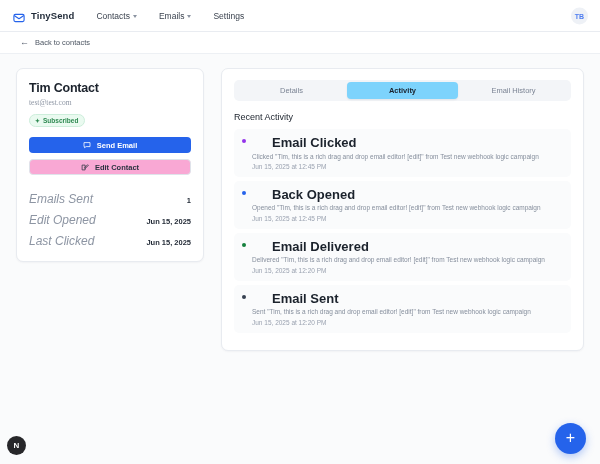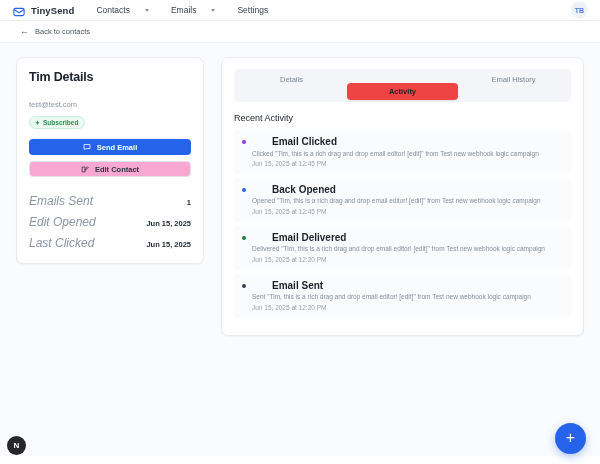--- a/index.html
+++ b/index.html
@@ -6,33 +6,33 @@
   html, body {
     width: 600px; height: 464px;
     font-family: "Liberation Sans", sans-serif;
     background: #ffffff;
     overflow: hidden;
   }
   body { position: relative; }
 
   
   .topnav {
-    height: 21px;
+    height: 32px;
     background: #ffffff;
     border-bottom: 1px solid #e9ecf1;
     display: flex;
     align-items: center;
     padding: 0 13px;
     position: relative;
   }
   .brand { display: flex; align-items: center; gap: 6px; margin-right: 22px; }
   .brand-icon { width: 12px; height: 12px; display: block; }
   .brand-name { font-size: 9.5px; font-weight: bold; color: #1f2937; letter-spacing: .1px; }
   .nav-item {
-    display: flex; align-items: center; gap: 15px;
+    display: flex; align-items: center; gap: 3px;
     font-size: 8.5px; color: #3c4450; margin-right: 22px;
     cursor: pointer;
   }
   .caret { width: 0; height: 0; border-left: 2.6px solid transparent; border-right: 2.6px solid transparent; border-top: 3px solid #8b93a1; display:block; margin-top:1px; }
   .avatar {
     position: absolute; right: 12px; top: 50%; transform: translateY(-50%);
     width: 17px; height: 17px; border-radius: 50%;
     background: #eef1f6; color: #4f7df0;
     font-size: 7px; font-weight: bold;
     display: flex; align-items: center; justify-content: center;
@@ -61,21 +61,21 @@
   
   .contact-card {
     width: 188px;
     background: #ffffff;
     border: 1px solid #e8ebf0;
     border-radius: 7px;
     padding: 12px 12px 10px 12px;
     box-shadow: 0 1px 2px rgba(16,24,40,.04);
   }
   .contact-name { font-size: 12.5px; font-weight: bold; color: #1b222c; letter-spacing: -.2px; }
-  .contact-email { font-size: 7.5px; color: #8d95a3; margin-top: 16px; }
+  .contact-email { font-size: 7.5px; color: #8d95a3; margin-top: 3px; font-family: Liberation Serif, serif; }
   .badge {
     display: inline-flex; align-items: center; gap: 3px;
     margin-top: 7px;
     background: #eafaf0; border: 1px solid #cdeedb;
     color: #2f8a52; border-radius: 8px;
     padding: 2px 6px 2px 5px; font-size: 6.5px; font-weight: bold;
   }
   .badge-icon { font-size: 6px; line-height: 1; }
   .btn {
     display: flex; align-items: center; justify-content: center; gap: 6px;
@@ -99,29 +99,29 @@
     padding: 11px 12px 13px 12px;
     box-shadow: 0 1px 2px rgba(16,24,40,.04);
   }
   .tabs {
     display: flex; background: #f3f5f8; border-radius: 5px; padding: 2px;
   }
   .tab {
     flex: 1; text-align: center; font-size: 7.5px; color: #7b8494;
     padding: 4px 0; border-radius: 4px; cursor: pointer;
   }
-  .tab.active { background: #ef4444; color: #1a212b; font-weight: bold; box-shadow: 0 1px 2px rgba(16,24,40,.08); margin-top: 12px; }
+  .tab.active { background: #7dd3fc; color: #1a212b; font-weight: bold; box-shadow: 0 1px 2px rgba(16,24,40,.08); }
   .section-title { font-size: 9px; font-weight: normal; color: #1b222c; margin: 11px 0 7px 0; }
   .activity-item {
     background: #fafbfc; border-radius: 5px;
     padding: 6px 8px 7px 8px; margin-bottom: 4px;
     display: flex; gap: 6px; align-items: flex-start;
   }
   .dot { width: 4px; height: 4px; border-radius: 50%; margin-top: 4px; flex: 0 0 auto; }
-  .act-title { font-size: 10px; font-weight: bold; color: #1b222c; padding-left: 20px; }
+  .act-title { font-size: 13px; font-weight: bold; color: #1b222c; padding-left: 20px; }
   .act-desc { font-size: 6.5px; color: #858e9c; margin-top: 2.5px; line-height: 1.3; }
   .act-time { font-size: 6.5px; color: #9aa2b0; margin-top: 2px; }
 
   
   .fab {
     position: absolute; right: 14px; bottom: 10px;
     width: 31px; height: 31px; border-radius: 50%;
     background: #2563eb; color: #fff;
     display: flex; align-items: center; justify-content: center;
     box-shadow: 0 3px 8px rgba(37,99,235,.35);
@@ -169,21 +169,21 @@
 <div class="subheader">
   <div class="back-link">
     <span class="back-arrow">←</span>
     <span>Back to contacts</span>
   </div>
 </div>
 
 <div class="page">
 
   <div class="contact-card">
-    <div class="contact-name">Tim Details</div>
+    <div class="contact-name">Tim Contact</div>
     <div class="contact-email">test@test.com</div>
 
     <div class="badge">
       <span class="badge-icon">✦</span>
       <span>Subscribed</span>
     </div>
 
     <div class="btn btn-primary">
       <span>
         <svg width="8" height="8" viewBox="0 0 16 16" fill="none">

